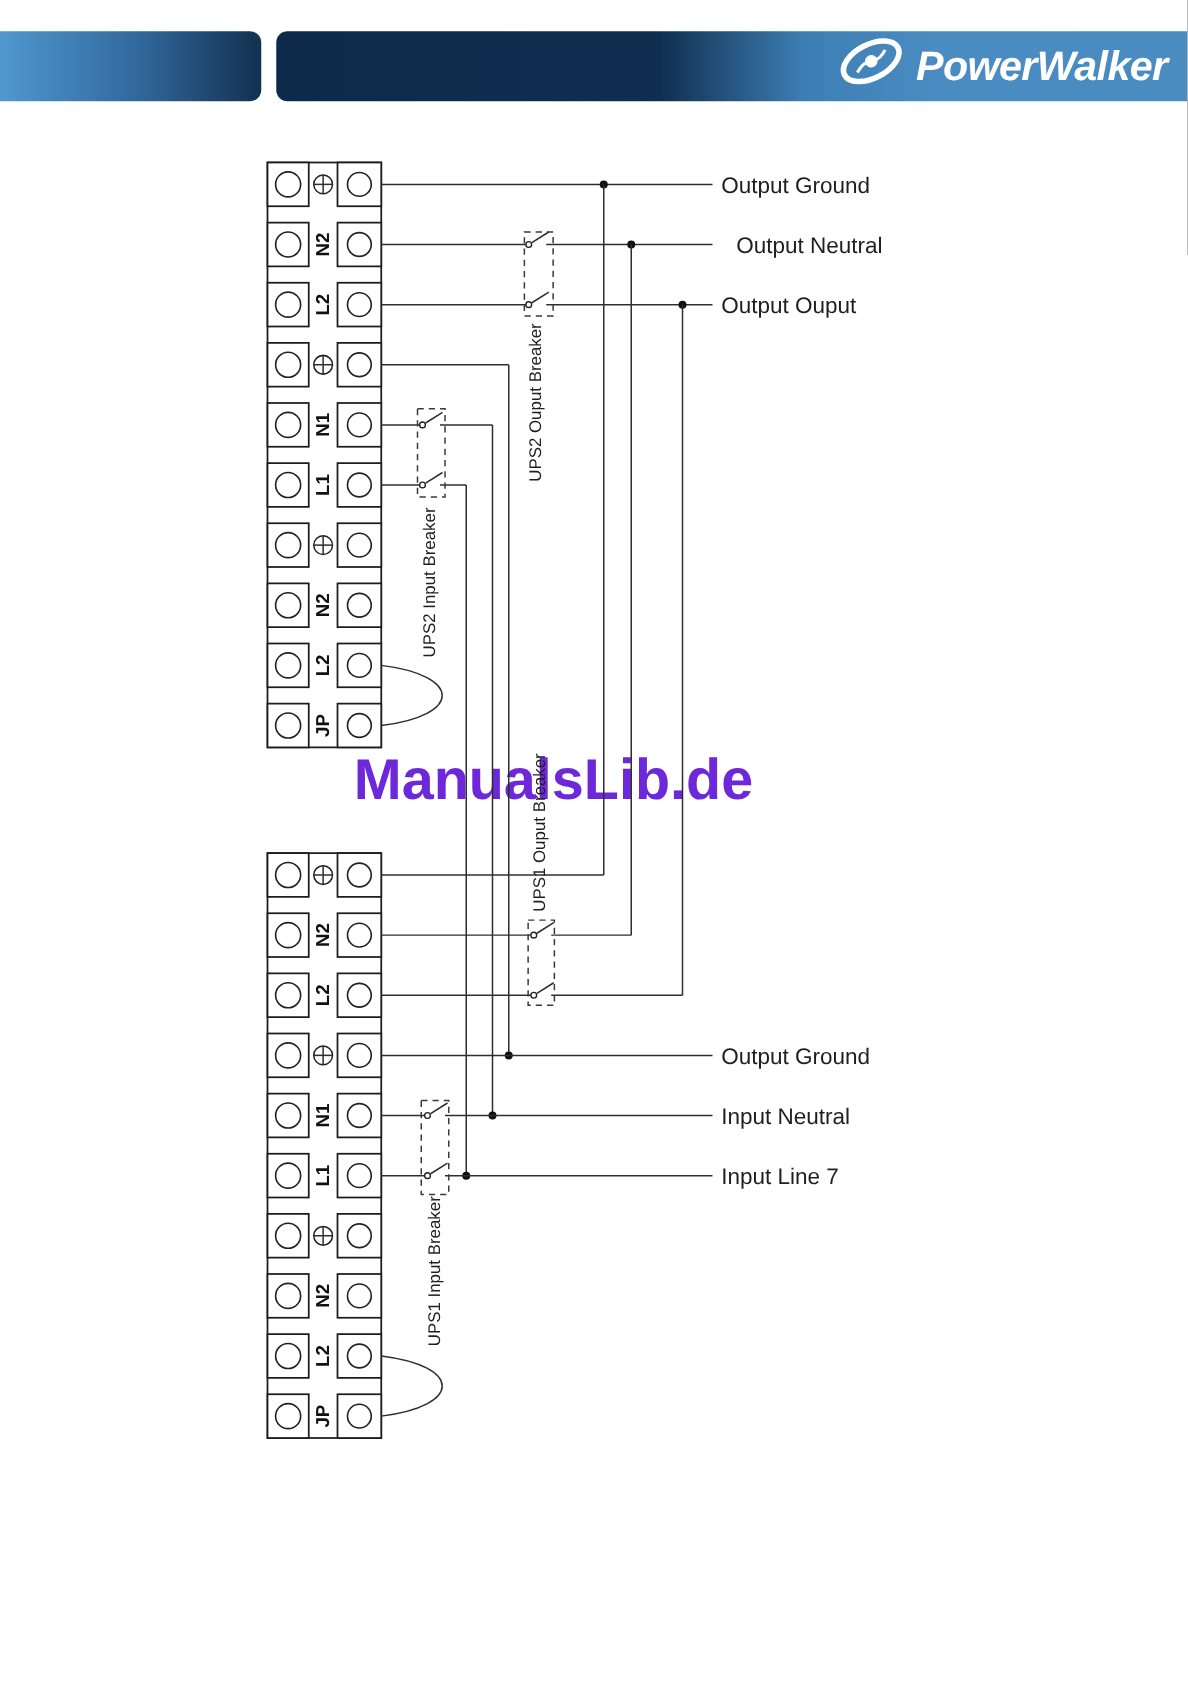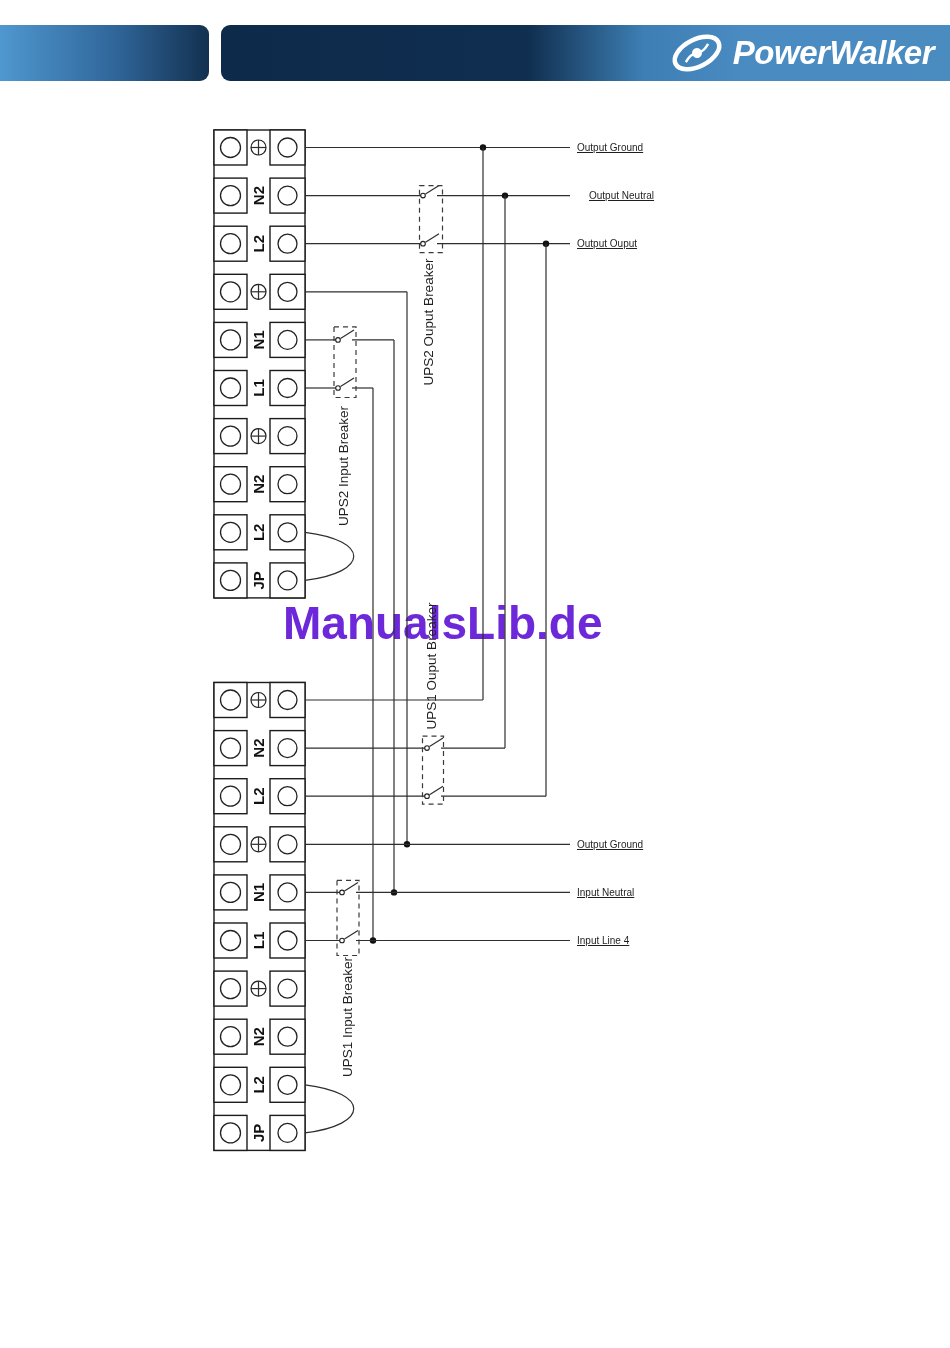--- a/index.html
+++ b/index.html
@@ -14,38 +14,38 @@
     position:absolute;left:0;top:0;width:209px;height:56px;
     border-radius:0 9px 9px 0;
     background:linear-gradient(90deg,#4f98cf 0%,#30669a 55%,#13304f 100%);
   }
   #hbar2{
     position:absolute;left:221px;top:0;width:729px;height:56px;
     border-radius:9px 0 0 9px;
     background:linear-gradient(90deg,#0d2a4b 0%,#102e4f 42%,#3d7fb4 58%,#4a8cc2 72%,#4a8bc0 100%);
   }
   #logo{
-    position:absolute;right:16px;top:0;height:56px;display:flex;align-items:flex-end;gap:8px;
+    position:absolute;right:16px;top:0;height:56px;display:flex;align-items:flex-start;gap:8px;
   }
   #brand{
     color:#ffffff;font-style:italic;font-weight:bold;font-size:33px;
     letter-spacing:-0.5px;line-height:56px;white-space:nowrap;
     font-family:"Liberation Sans",sans-serif;
   }
   
   #watermark{
     position:absolute;left:283px;top:600px;z-index:1;
     font-size:46px;font-weight:bold;line-height:1;letter-spacing:0px;
     color:#6d28d9;white-space:nowrap;
   }
   
   #diagram-svg{position:absolute;left:0;top:0;z-index:10;}
   .side-label{
-    position:absolute;z-index:12;font-size:10px;color:#1f1f1f;
-    line-height:16px;height:16px;white-space:nowrap;text-decoration:underline;
+    position:absolute;z-index:12;font-size:18px;color:#1f1f1f;
+    line-height:16px;height:16px;white-space:nowrap;
   }
   .breaker-label{
     position:absolute;z-index:12;width:160px;height:16px;text-align:center;
     font-size:13.5px;color:#1f1f1f;line-height:16px;white-space:nowrap;
     transform:rotate(-90deg);
   }
 </style>
 </head>
 <body>
 
@@ -241,20 +241,20 @@
       <rect x="334" y="326.9" width="22" height="70.60000000000002" fill="none" stroke="#3a3a3a" stroke-width="1.2" stroke-dasharray="5 4"></rect>
       <rect x="422.5" y="736.1" width="21" height="68.10000000000002" fill="none" stroke="#3a3a3a" stroke-width="1.2" stroke-dasharray="5 4"></rect>
       <rect x="337" y="880.4" width="22" height="75.10000000000002" fill="none" stroke="#3a3a3a" stroke-width="1.2" stroke-dasharray="5 4"></rect>
     </svg>
 
   <div class="side-label" style="left:577px;top:140px">Output Ground</div>
   <div class="side-label" style="left:589px;top:188px">Output Neutral</div>
   <div class="side-label" style="left:577px;top:236px">Output Ouput</div>
   <div class="side-label" style="left:577px;top:837px">Output Ground</div>
   <div class="side-label" style="left:577px;top:885px">Input Neutral</div>
-  <div class="side-label" style="left:577px;top:933px">Input Line 4</div>
+  <div class="side-label" style="left:577px;top:933px">Input Line 7</div>
 
   <div class="breaker-label" style="left:349px;top:314px">UPS2 Ouput Breaker</div>
   <div class="breaker-label" style="left:264px;top:458px">UPS2 Input Breaker</div>
   <div class="breaker-label" style="left:352px;top:658px">UPS1 Ouput Breaker</div>
   <div class="breaker-label" style="left:268px;top:1009px">UPS1 Input Breaker</div>
 
 </div>
 
 </body></html>

